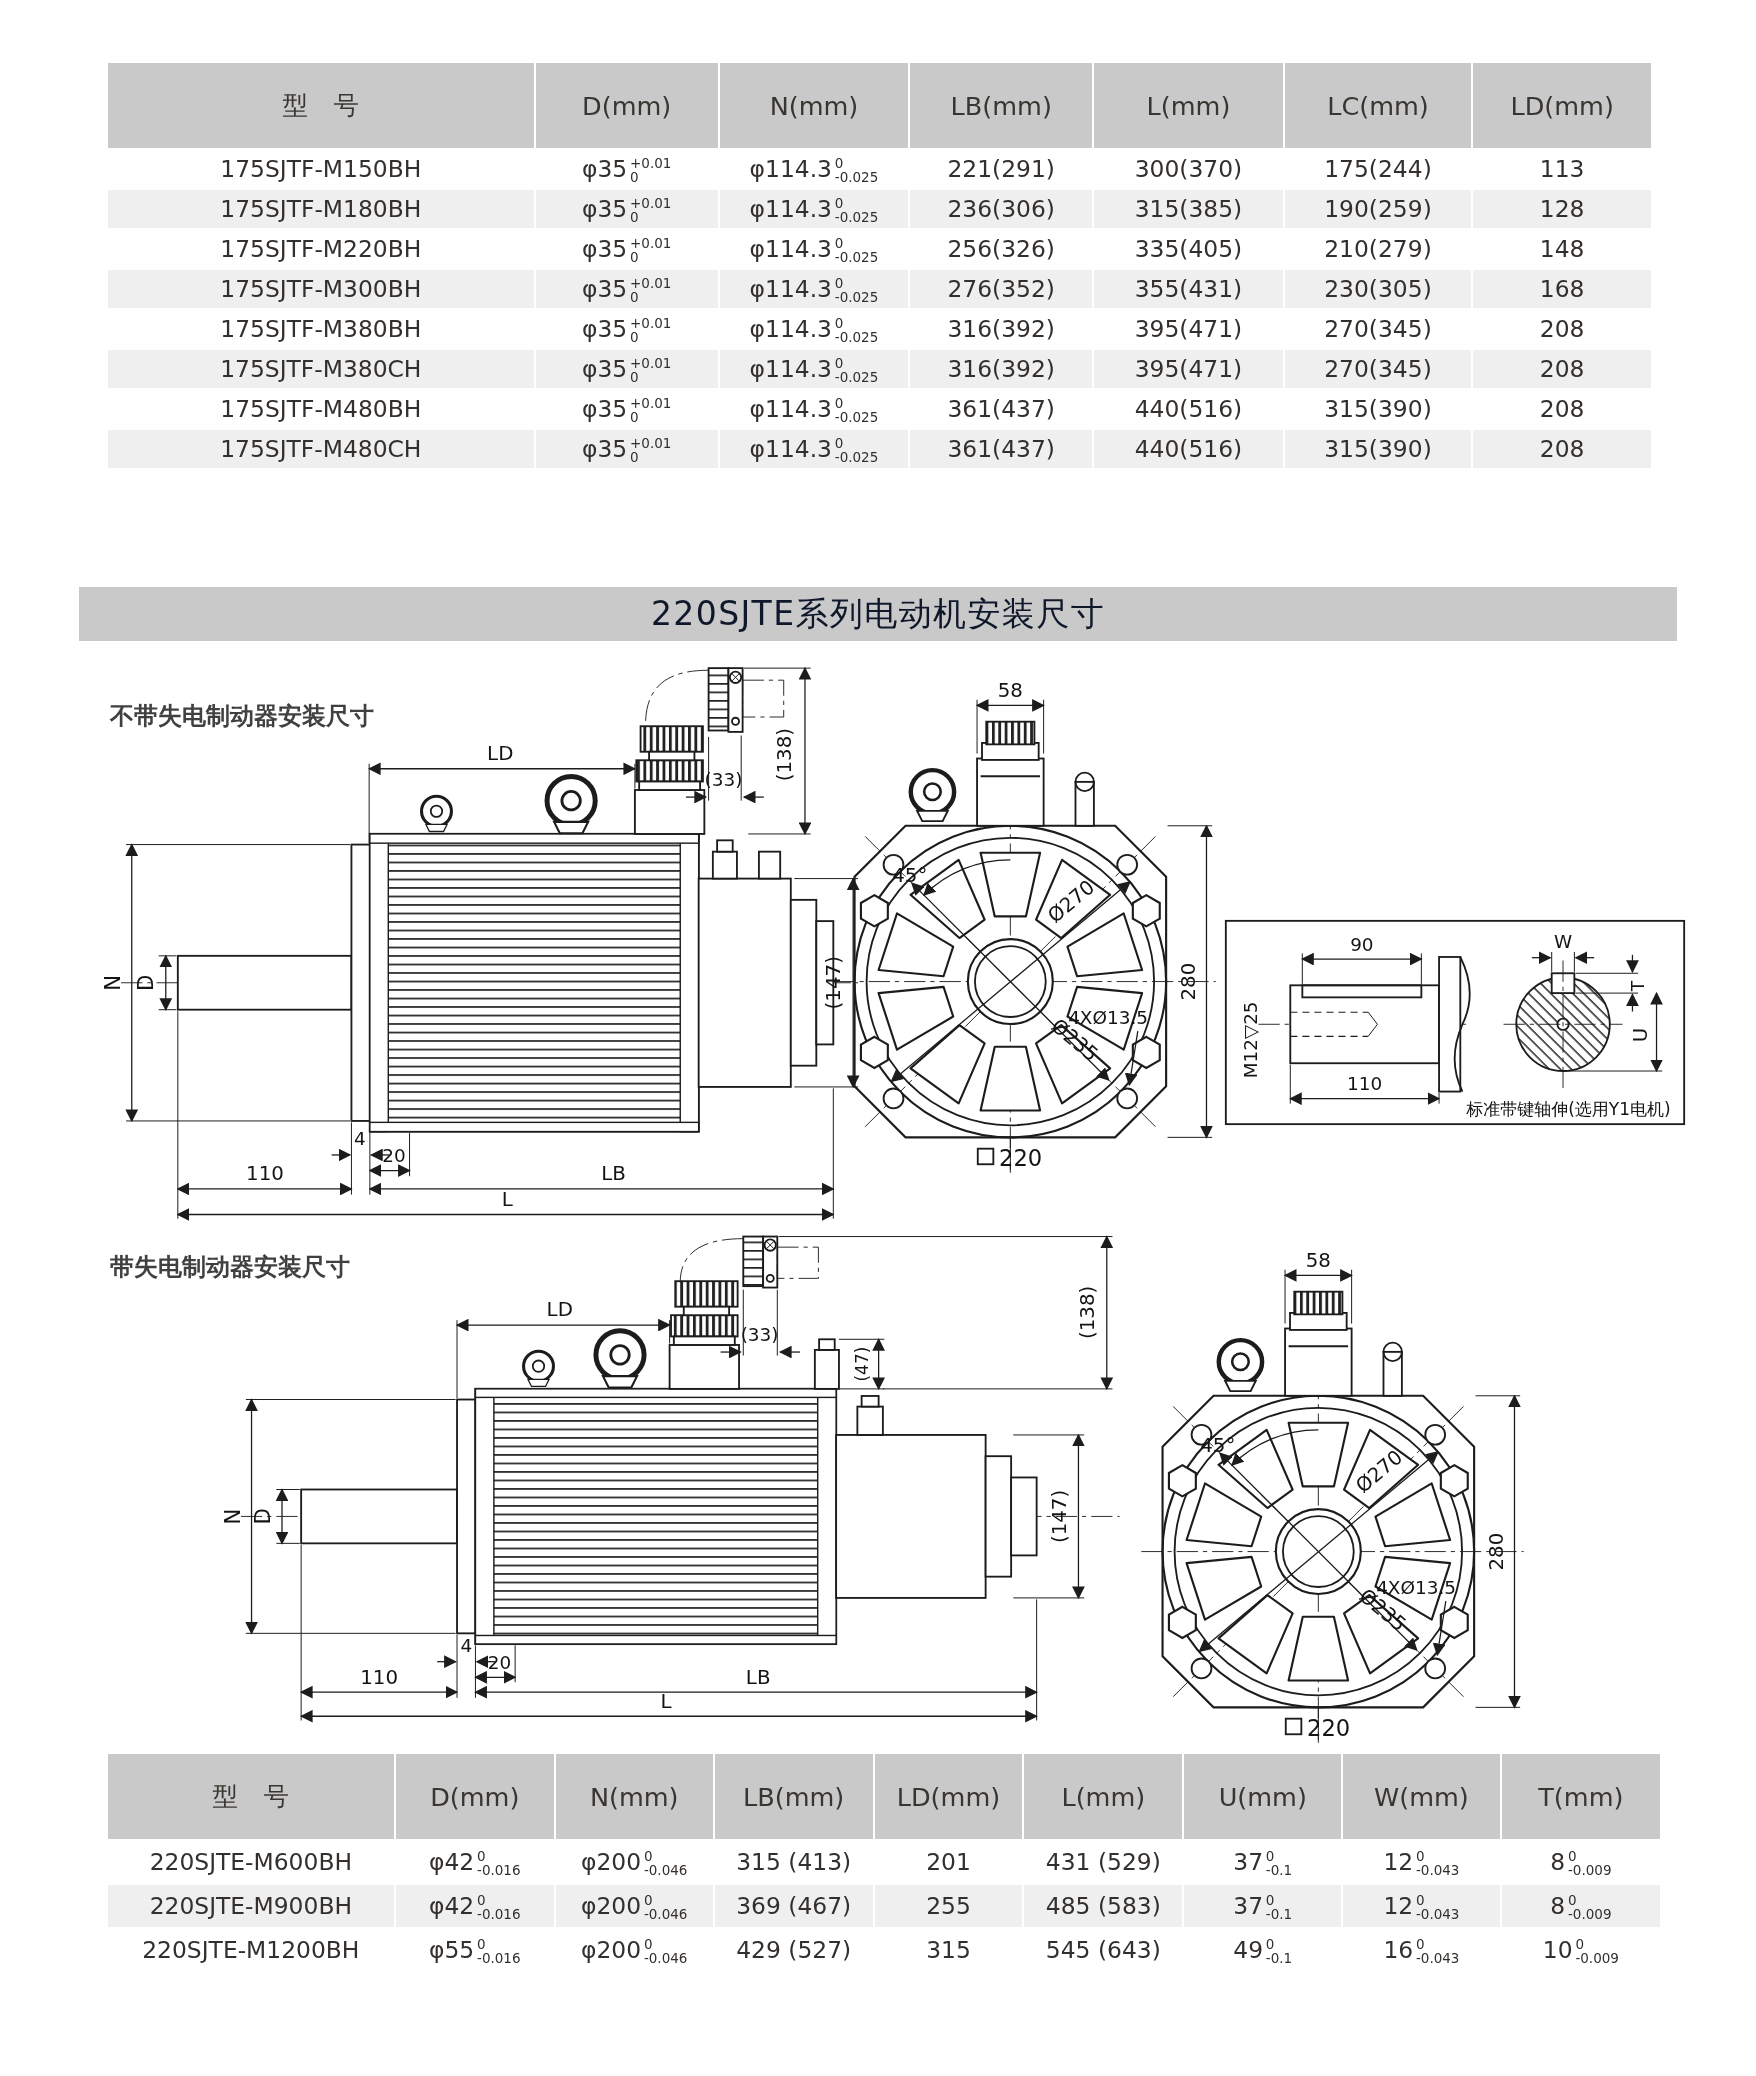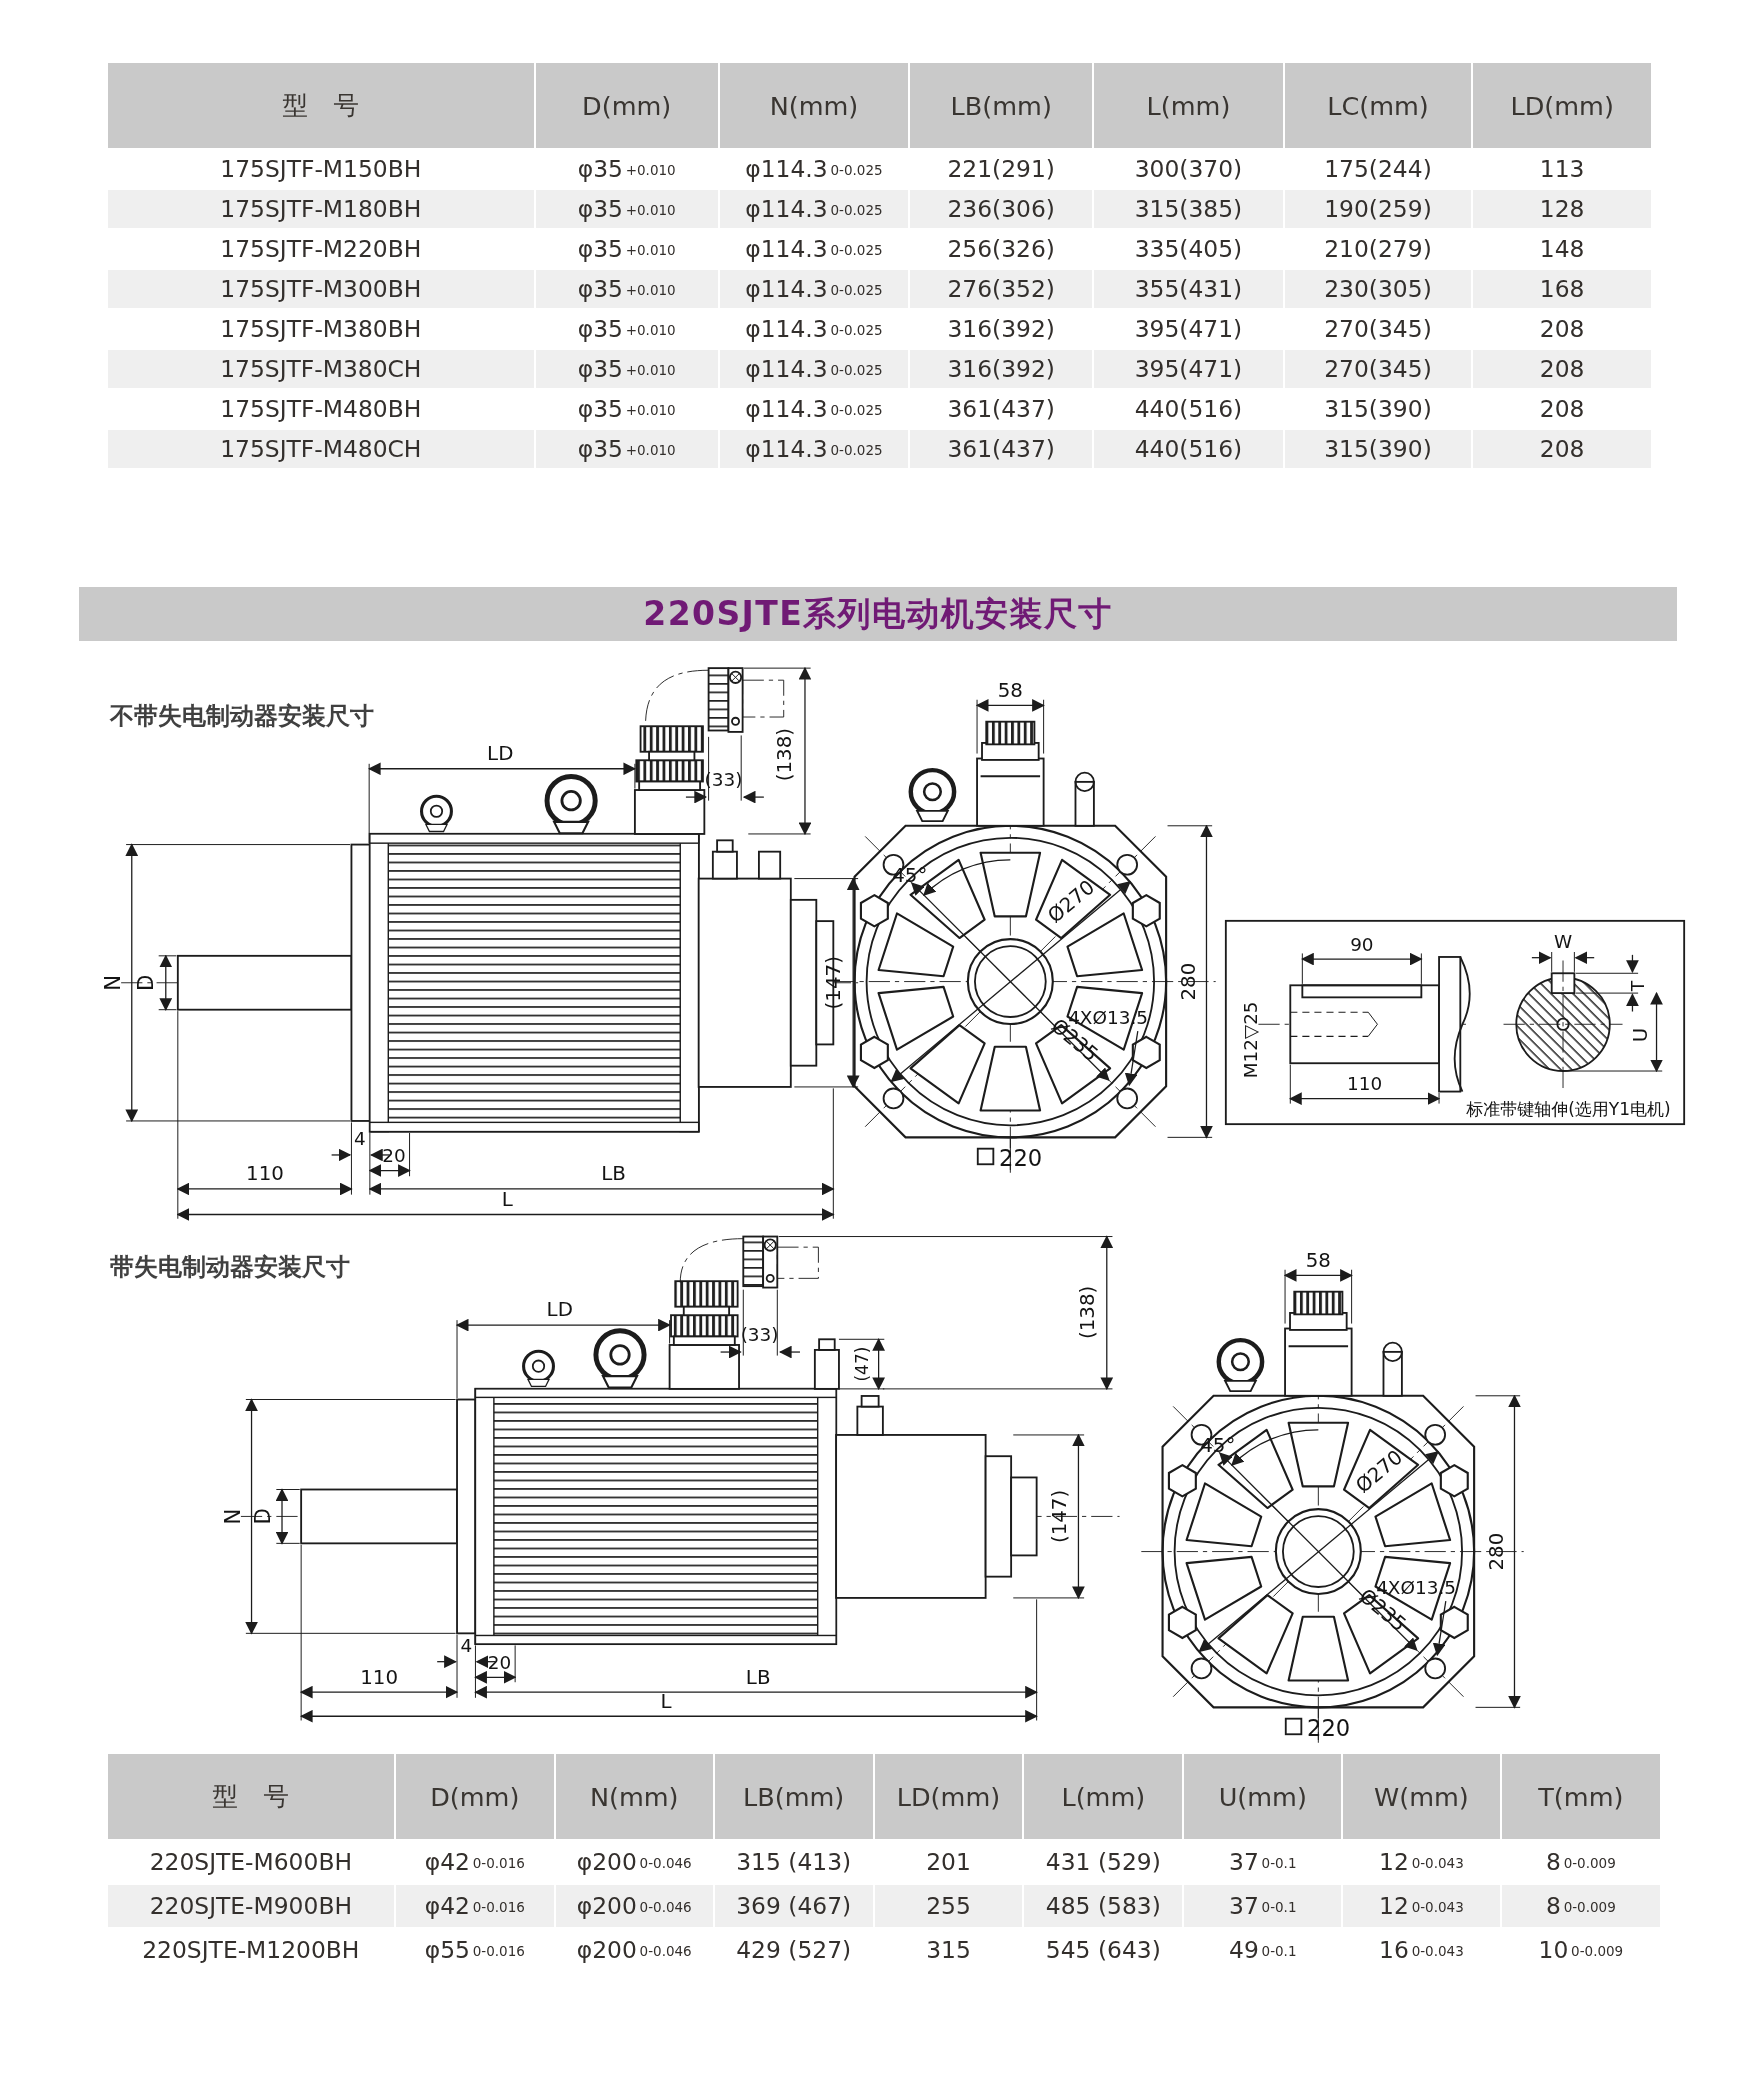--- a/index.html
+++ b/index.html
@@ -6,25 +6,25 @@
   .page{position:relative;width:1757px;height:2077px;background:#fff;
         font-family:"DejaVu Sans","Liberation Sans",sans-serif;color:#332f2c;overflow:hidden;padding-left:7px;}
   .abs{position:absolute;}
   table{border-collapse:separate;border-spacing:2.8px;width:100%;table-layout:fixed;}
   th{background:#c9c9c9;font-weight:400;font-size:25.5px;color:#393531;}
   .tt th,.tb th{height:83px;}
   .tt td{height:36px;font-size:23.4px;text-align:center;background:#fff;}
   .tb td{height:40px;font-size:23.4px;text-align:center;background:#fff;}
   .tt tr:nth-child(even) td,.tb tr:nth-child(even) td{background:#efefef;}
   .tol{display:inline-flex;align-items:center;justify-content:flex-start;}
-  .st{display:inline-flex;flex-direction:row;align-items:flex-start;font-size:13.5px;
+  .st{display:inline-flex;flex-direction:column;align-items:flex-start;font-size:13.5px;
       line-height:14px;margin-left:2.8px;transform:translateY(0.7px);}
   .st i{font-style:normal;}
   .band{background:#c9c9c9;display:flex;align-items:center;justify-content:center;
-        font-size:33px;font-weight:700;color:#701a75;letter-spacing:1.4px;}
+        font-size:33px;font-weight:400;color:#0f172a;letter-spacing:1.4px;}
   .seclabel{font-size:24px;font-weight:700;color:#404040;}
   .note{font-size:25px;font-weight:600;color:#2e2b28;}
   svg{overflow:visible;}
   svg text{font-size:30px;fill:#141414;font-family:"DejaVu Sans","Liberation Sans",sans-serif;}
   .t24{font-size:24px;} .t26{font-size:26px;} .t28{font-size:28px;} .t32{font-size:32px;}
   .s2{stroke:#1c1c1c;stroke-width:2.6;fill:none;}
   .s3{stroke:#1c1c1c;stroke-width:3;fill:none;}
   .s2f{stroke:#1c1c1c;stroke-width:2.6;fill:#fff;}
   .s1{stroke:#1c1c1c;stroke-width:1.4;fill:none;}
   .dim{stroke:#1c1c1c;stroke-width:1.8;fill:none;marker-start:url(#arr);marker-end:url(#arr);}

